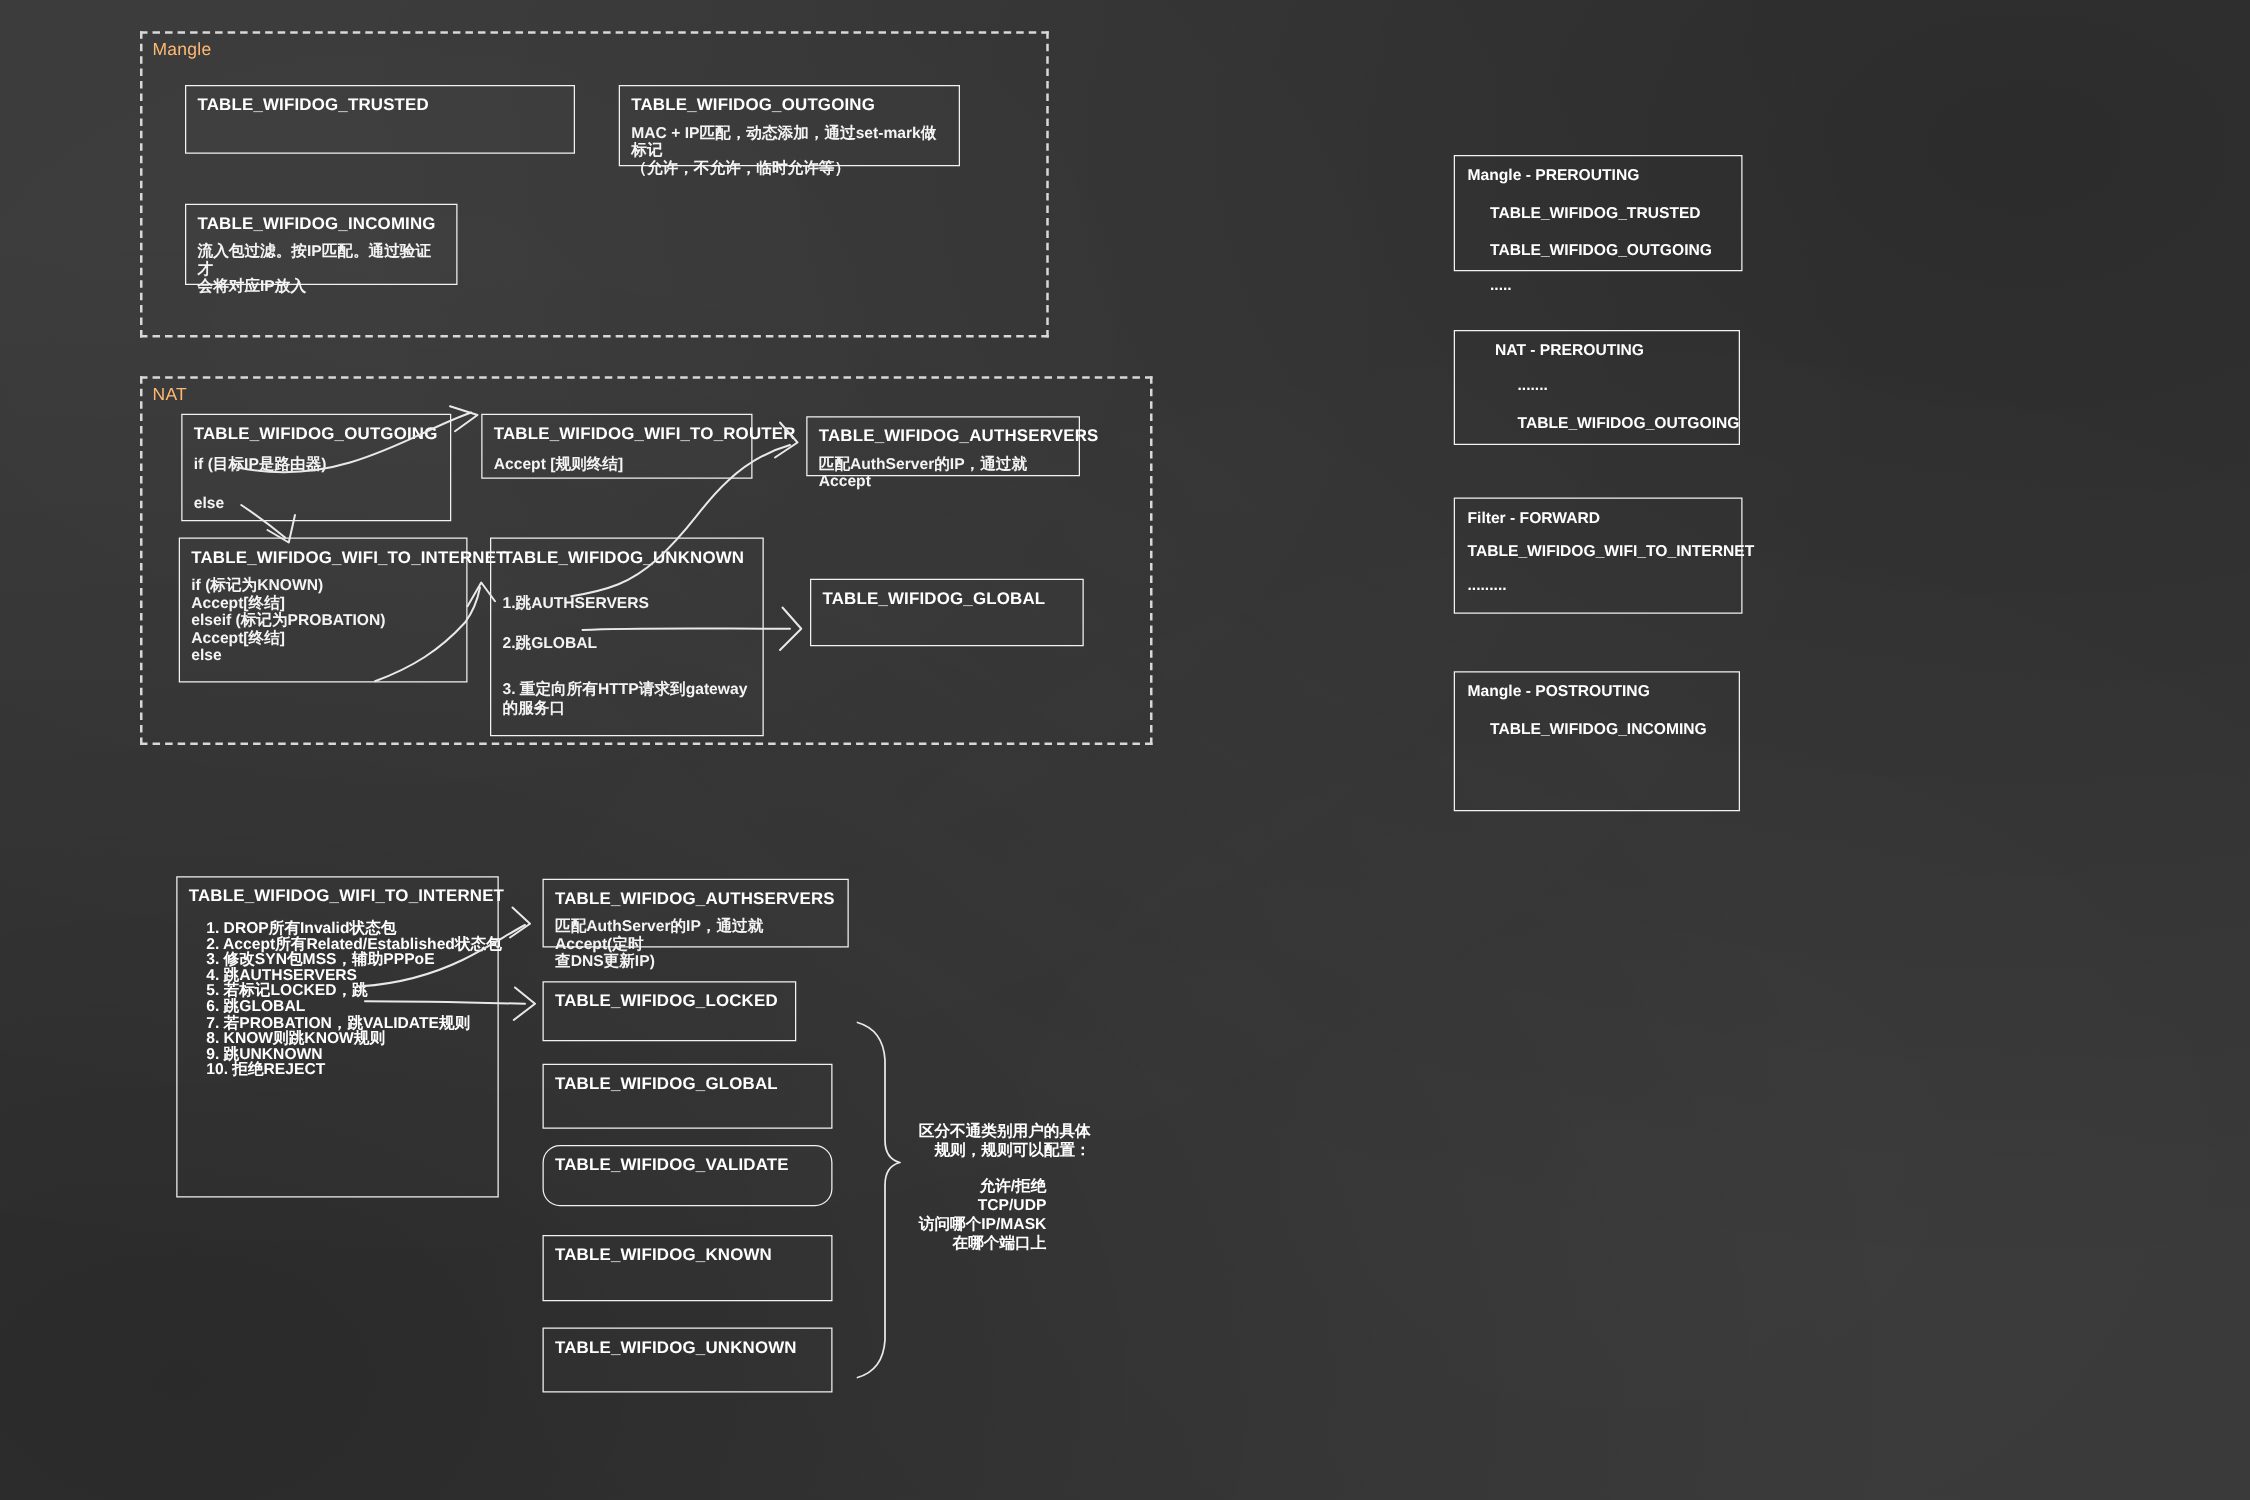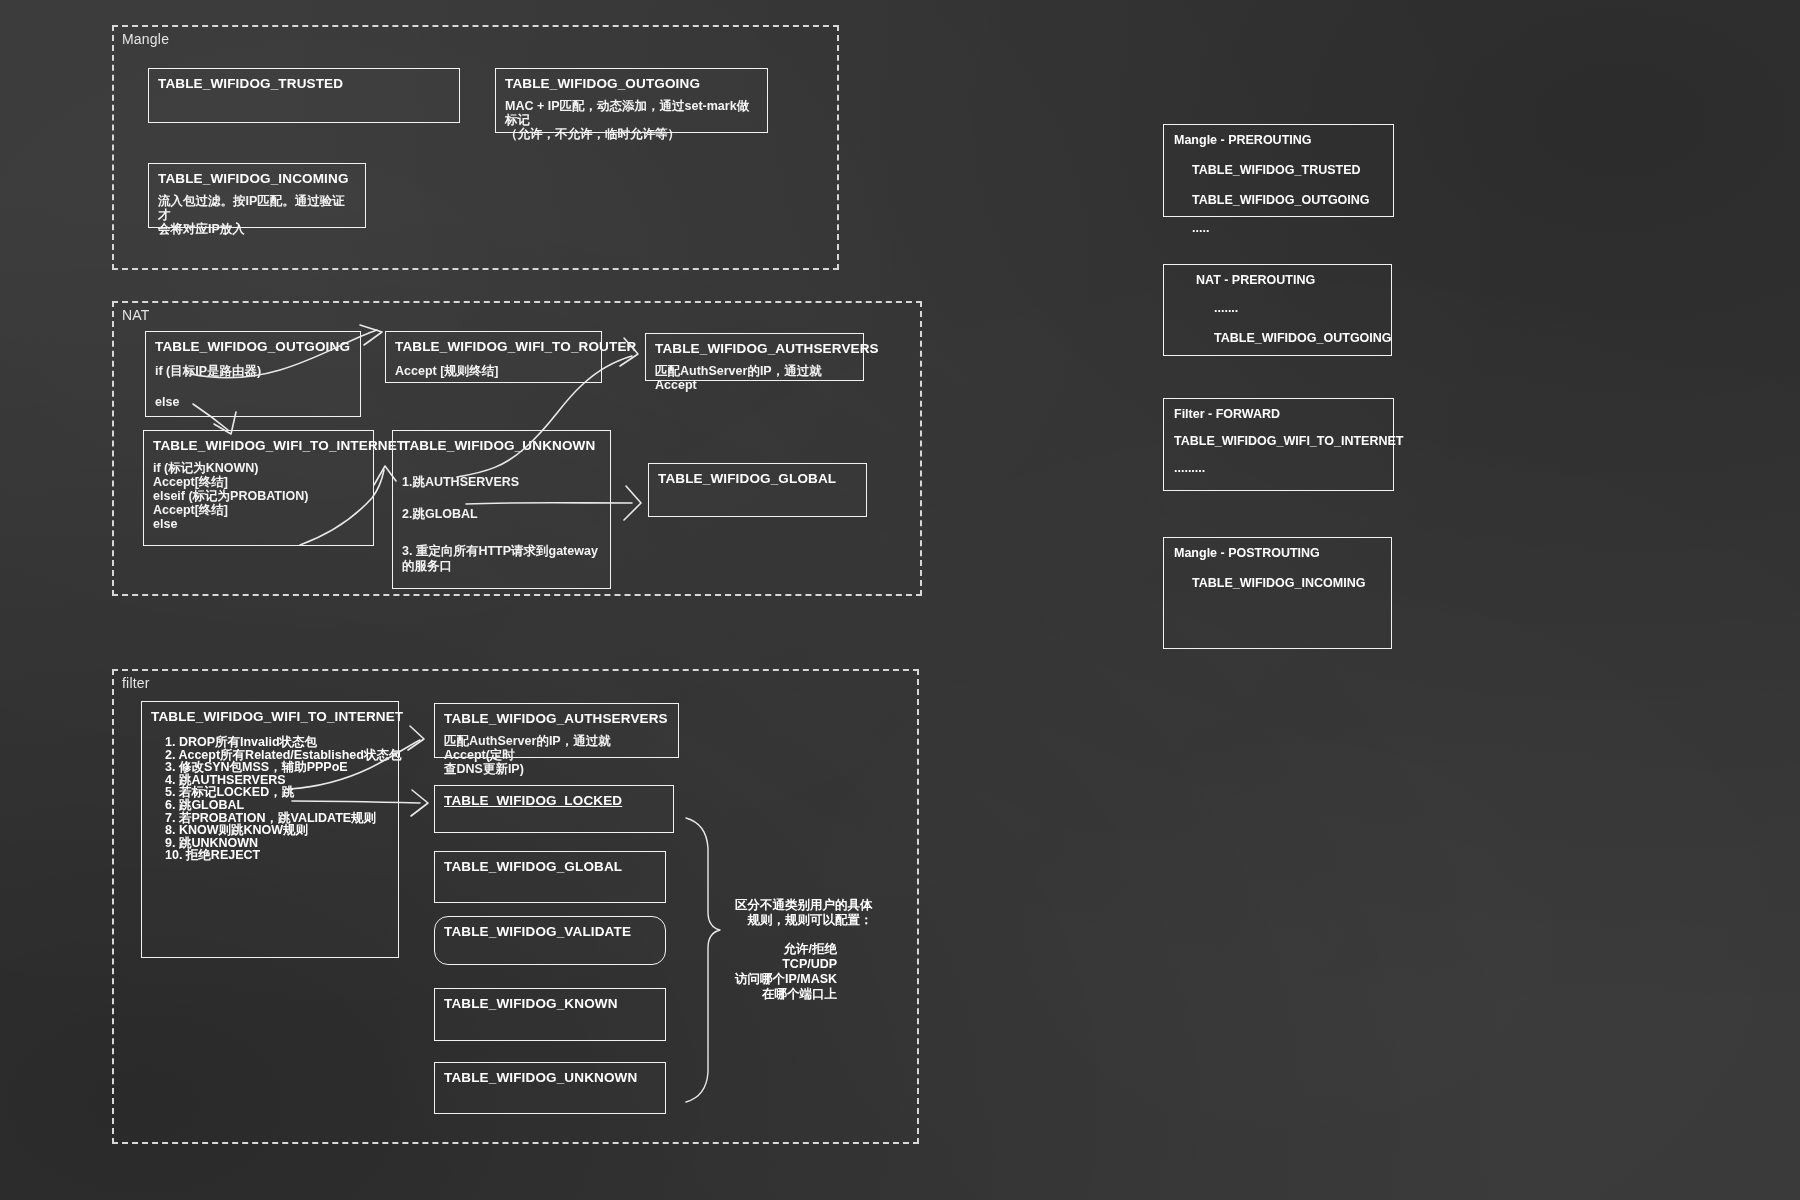--- a/index.html
+++ b/index.html
@@ -21,21 +21,21 @@
 
   .grp{
     position:absolute;
     border:2px dashed #d8d8d8;
     box-sizing:border-box;
   }
   .grp-label{
     position:absolute;
     top:4px;left:8px;
     font-size:14px;
-    color:#e5e5e5;
+    color:#fdba74;
     letter-spacing:.2px;
     white-space:nowrap;
   }
 
   .box{
     position:absolute;
     border:1.5px solid #f2f2f2;
     box-sizing:border-box;
     padding:7px 9px 7px 9px;
     background:rgba(255,255,255,0.012);
@@ -141,23 +141,20 @@
     <div class="body ind1" style="margin-top:22px">1.跳AUTHSERVERS</div>
     <div class="body ind1" style="margin-top:17px">2.跳GLOBAL</div>
     <div class="body ind1" style="margin-top:22px">3. 重定向所有HTTP请求到gateway</div>
     <div class="body ind1" style="margin-top:0">的服务口</div>
   </div>
 
   <div class="box" style="left:648px;top:463px;width:219px;height:54px;">
     <div class="ttl">TABLE_WIFIDOG_GLOBAL</div>
   </div>
 
-  <div class="grp" style="left:112px;top:669px;width:807px;height:475px;">
-    <div class="grp-label">filter</div>
-  </div>
 
   <div class="box" style="left:141px;top:701px;width:258px;height:257px;">
     <div class="ttl">TABLE_WIFIDOG_WIFI_TO_INTERNET</div>
     <ul class="olist" style="margin-top:12px">
       <li>1. DROP所有Invalid状态包</li>
       <li>2. Accept所有Related/Established状态包</li>
       <li>3. 修改SYN包MSS，辅助PPPoE</li>
       <li>4. 跳AUTHSERVERS</li>
       <li>5. 若标记LOCKED，跳</li>
       <li>6. 跳GLOBAL</li>
@@ -167,21 +164,21 @@
       <li>10. 拒绝REJECT</li>
     </ul>
   </div>
 
   <div class="box" style="left:434px;top:703px;width:245px;height:55px;">
     <div class="ttl">TABLE_WIFIDOG_AUTHSERVERS</div>
     <div class="body tight ind1">匹配AuthServer的IP，通过就Accept(定时</div>
     <div class="body tight" style="margin-top:0">查DNS更新IP)</div>
   </div>
 
-  <div class="box" style="left:434px;top:785px;width:240px;height:48px;text-decoration:underline;">
+  <div class="box" style="left:434px;top:785px;width:203px;height:48px;">
     <div class="ttl">TABLE_WIFIDOG_LOCKED</div>
   </div>
 
   <div class="box" style="left:434px;top:851px;width:232px;height:52px;">
     <div class="ttl">TABLE_WIFIDOG_GLOBAL</div>
   </div>
 
   <div class="box" style="left:434px;top:916px;width:232px;height:49px;border-radius:14px;">
     <div class="ttl">TABLE_WIFIDOG_VALIDATE</div>
   </div>

